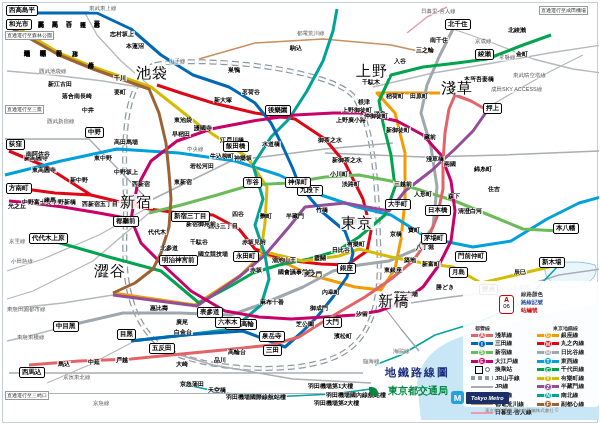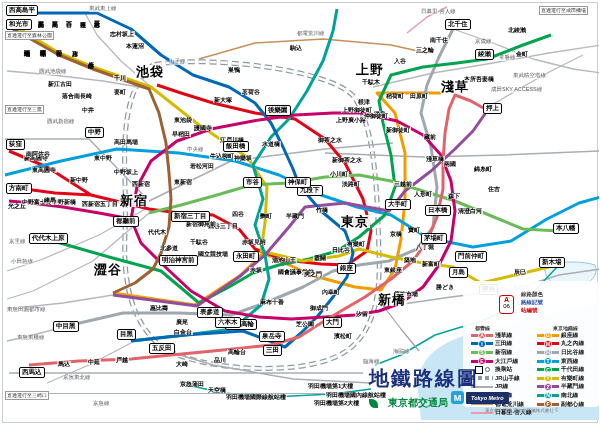--- a/index.html
+++ b/index.html
@@ -1,21 +1,21 @@
 <!DOCTYPE html>
 <html><head>
 <meta charset="utf-8">
 <style>
   html,body{margin:0;padding:0;background:#fff;}
   #stage{position:relative;width:600px;height:425px;background:#fff;overflow:hidden;
          font-family:"Liberation Sans","DejaVu Sans",sans-serif;}
   #frame{position:absolute;left:2px;top:2px;width:594px;height:419px;border:1px solid #c9ced2;background:#fff;}
   #map-svg{position:absolute;left:0;top:0;}
   .st{position:absolute;white-space:nowrap;line-height:1;color:#000;z-index:5;}
-  .hub{font-size:13px;font-weight:bold;letter-spacing:1px;background:rgba(255,255,255,.88);padding:0 1px;z-index:7;}
+  .hub{font-size:15px;font-weight:normal;letter-spacing:1px;background:rgba(255,255,255,.88);padding:0 1px;z-index:7;}
   .box{font-size:6.5px;font-weight:bold;border:1px solid #000;background:#fff;padding:1px 2px;border-radius:2px;z-index:6;}
   .min{font-size:6px;font-weight:600;background:rgba(255,255,255,.72);padding:0 1px;}
   .v{writing-mode:vertical-rl;text-orientation:upright;letter-spacing:0;}
   .note{font-size:5px;font-weight:400;border:1px solid #999;background:#fff;color:#333;padding:1px 1px;z-index:6;}
   .rail{font-size:5.5px;font-weight:400;color:#555;background:rgba(255,255,255,.6);}
   
   #legend-panel{position:absolute;left:460px;top:278px;width:136px;height:126px;background:rgba(255,255,255,.92);
                 border-radius:4px;z-index:8;}
   .lg-head{position:absolute;font-size:5px;color:#333;font-weight:bold;}
   .lg-col{position:absolute;top:50px;width:66px;}
@@ -25,21 +25,21 @@
             display:flex;align-items:center;justify-content:center;border:1px solid #fff;box-sizing:border-box;}
   .lg-name{font-size:5.8px;font-weight:bold;color:#111;white-space:nowrap;}
   #lg-diagram{position:absolute;left:490px;top:288px;z-index:9;font-size:5.5px;}
   #lg-badge-ex{position:absolute;left:6px;top:4px;width:13px;height:17px;border:1.2px solid #d00000;border-radius:3px;
                background:#fff;text-align:center;line-height:1;}
   #lg-badge-ex .l{color:#d00000;font-weight:bold;font-size:7px;display:block;}
   #lg-badge-ex .n{color:#000;font-size:6px;display:block;}
   .dg-label{position:absolute;left:28px;white-space:nowrap;font-weight:bold;}
   
   #title-block{position:absolute;left:366px;top:362px;width:92px;height:44px;z-index:9;}
-  #map-title{font-size:20px;font-weight:bold;color:#1b2f7e;letter-spacing:2px;white-space:nowrap;}
+  #map-title{font-size:11px;font-weight:bold;color:#1b2f7e;letter-spacing:2px;white-space:nowrap;margin-left:16px;}
   #agency{font-size:10px;font-weight:bold;color:#00883e;margin-top:4px;display:flex;align-items:center;gap:10px;white-space:nowrap;}
   #leaf{width:9px;height:9px;background:#00883e;border-radius:0 70% 0 70%;display:inline-block;flex:none;}
   #metro-logo{position:absolute;left:448px;top:388px;display:flex;align-items:center;gap:2px;z-index:10;}
   #metro-mark{width:13px;height:13px;background:#25a2dc;border-radius:3px;color:#fff;font-size:9px;font-weight:bold;
               display:flex;align-items:center;justify-content:center;}
   #metro-word{background:#1c2f66;color:#fff;font-size:5.5px;font-style:italic;font-weight:bold;
               padding:3px 5px;border-radius:1px;white-space:nowrap;}
   #lang-note{position:absolute;left:8px;top:394px;font-size:11px;font-weight:bold;color:#111;z-index:9;}
   #copyright{position:absolute;left:482px;top:405px;font-size:4.5px;color:#777;z-index:9;white-space:nowrap;}
   #bottom-rule{position:absolute;left:4px;top:390px;width:366px;border-top:1.5px solid #aab3b9;z-index:4;}

